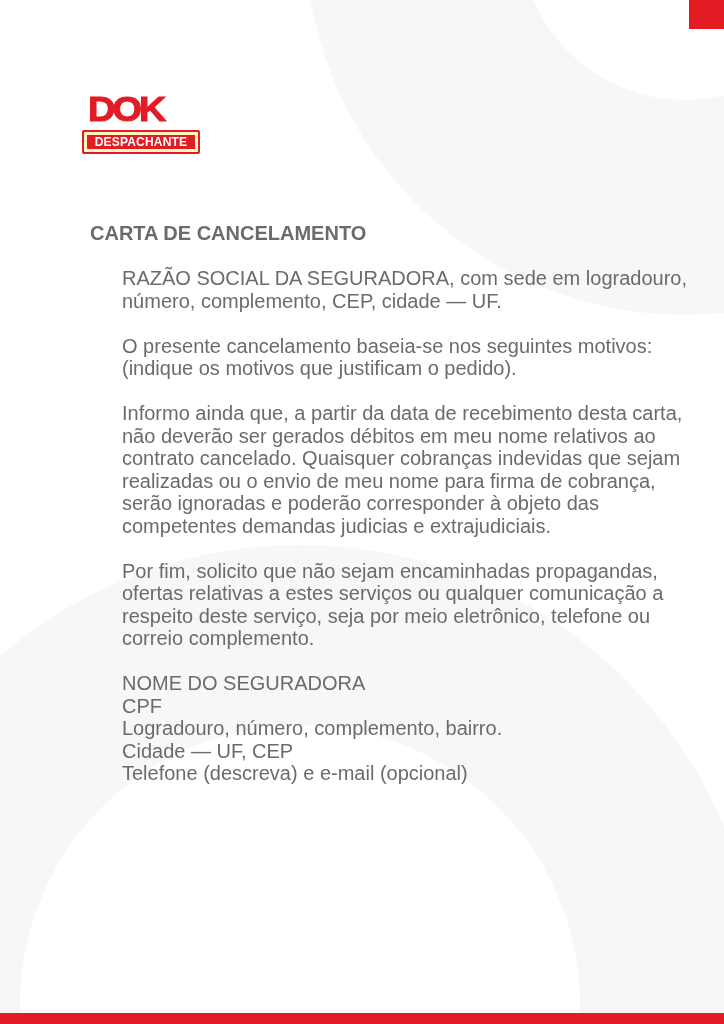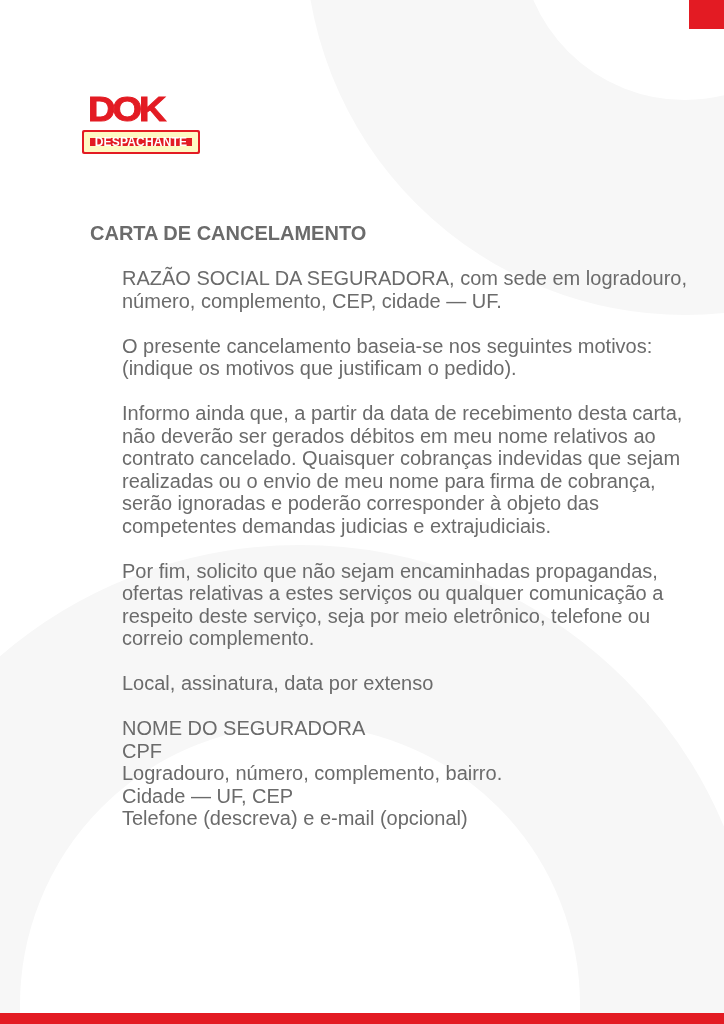--- a/index.html
+++ b/index.html
@@ -74,21 +74,21 @@
       top: 30px;
       width: 118px;
       height: 24px;
       border-radius: 2px;
       box-sizing: border-box;
       padding: 2px;
     }
     .logo-badge-inner {
       width: 100%;
       height: 100%;
-      border: 6px solid #fef9c3;
+      border: 3px solid #fef9c3;
       box-sizing: border-box;
       border-radius: 1px;
       display: flex;
       align-items: center;
       justify-content: center;
       color: #ffffff;
       font-weight: bold;
       font-size: 12px;
       letter-spacing: 0.2px;
     }
@@ -153,23 +153,20 @@
     <span class="line">competentes demandas judicias e extrajudiciais.</span>
   </div>
 
   <div class="para">
     <span class="line">Por fim, solicito que não sejam encaminhadas propagandas,</span>
     <span class="line">ofertas relativas a estes serviços ou qualquer comunicação a</span>
     <span class="line">respeito deste serviço, seja por meio eletrônico, telefone ou</span>
     <span class="line">correio complemento.</span>
   </div>
 
-  <div class="para">
-    <span class="line">Local, assinatura, data por extenso</span>
-  </div>
 
   <div class="sender-block">
     <span class="line">NOME DO SEGURADORA</span>
     <span class="line">CPF</span>
     <span class="line">Logradouro, número, complemento, bairro.</span>
     <span class="line">Cidade — UF, CEP</span>
     <span class="line">Telefone (descreva) e e-mail (opcional)</span>
   </div>
 </div>
 

